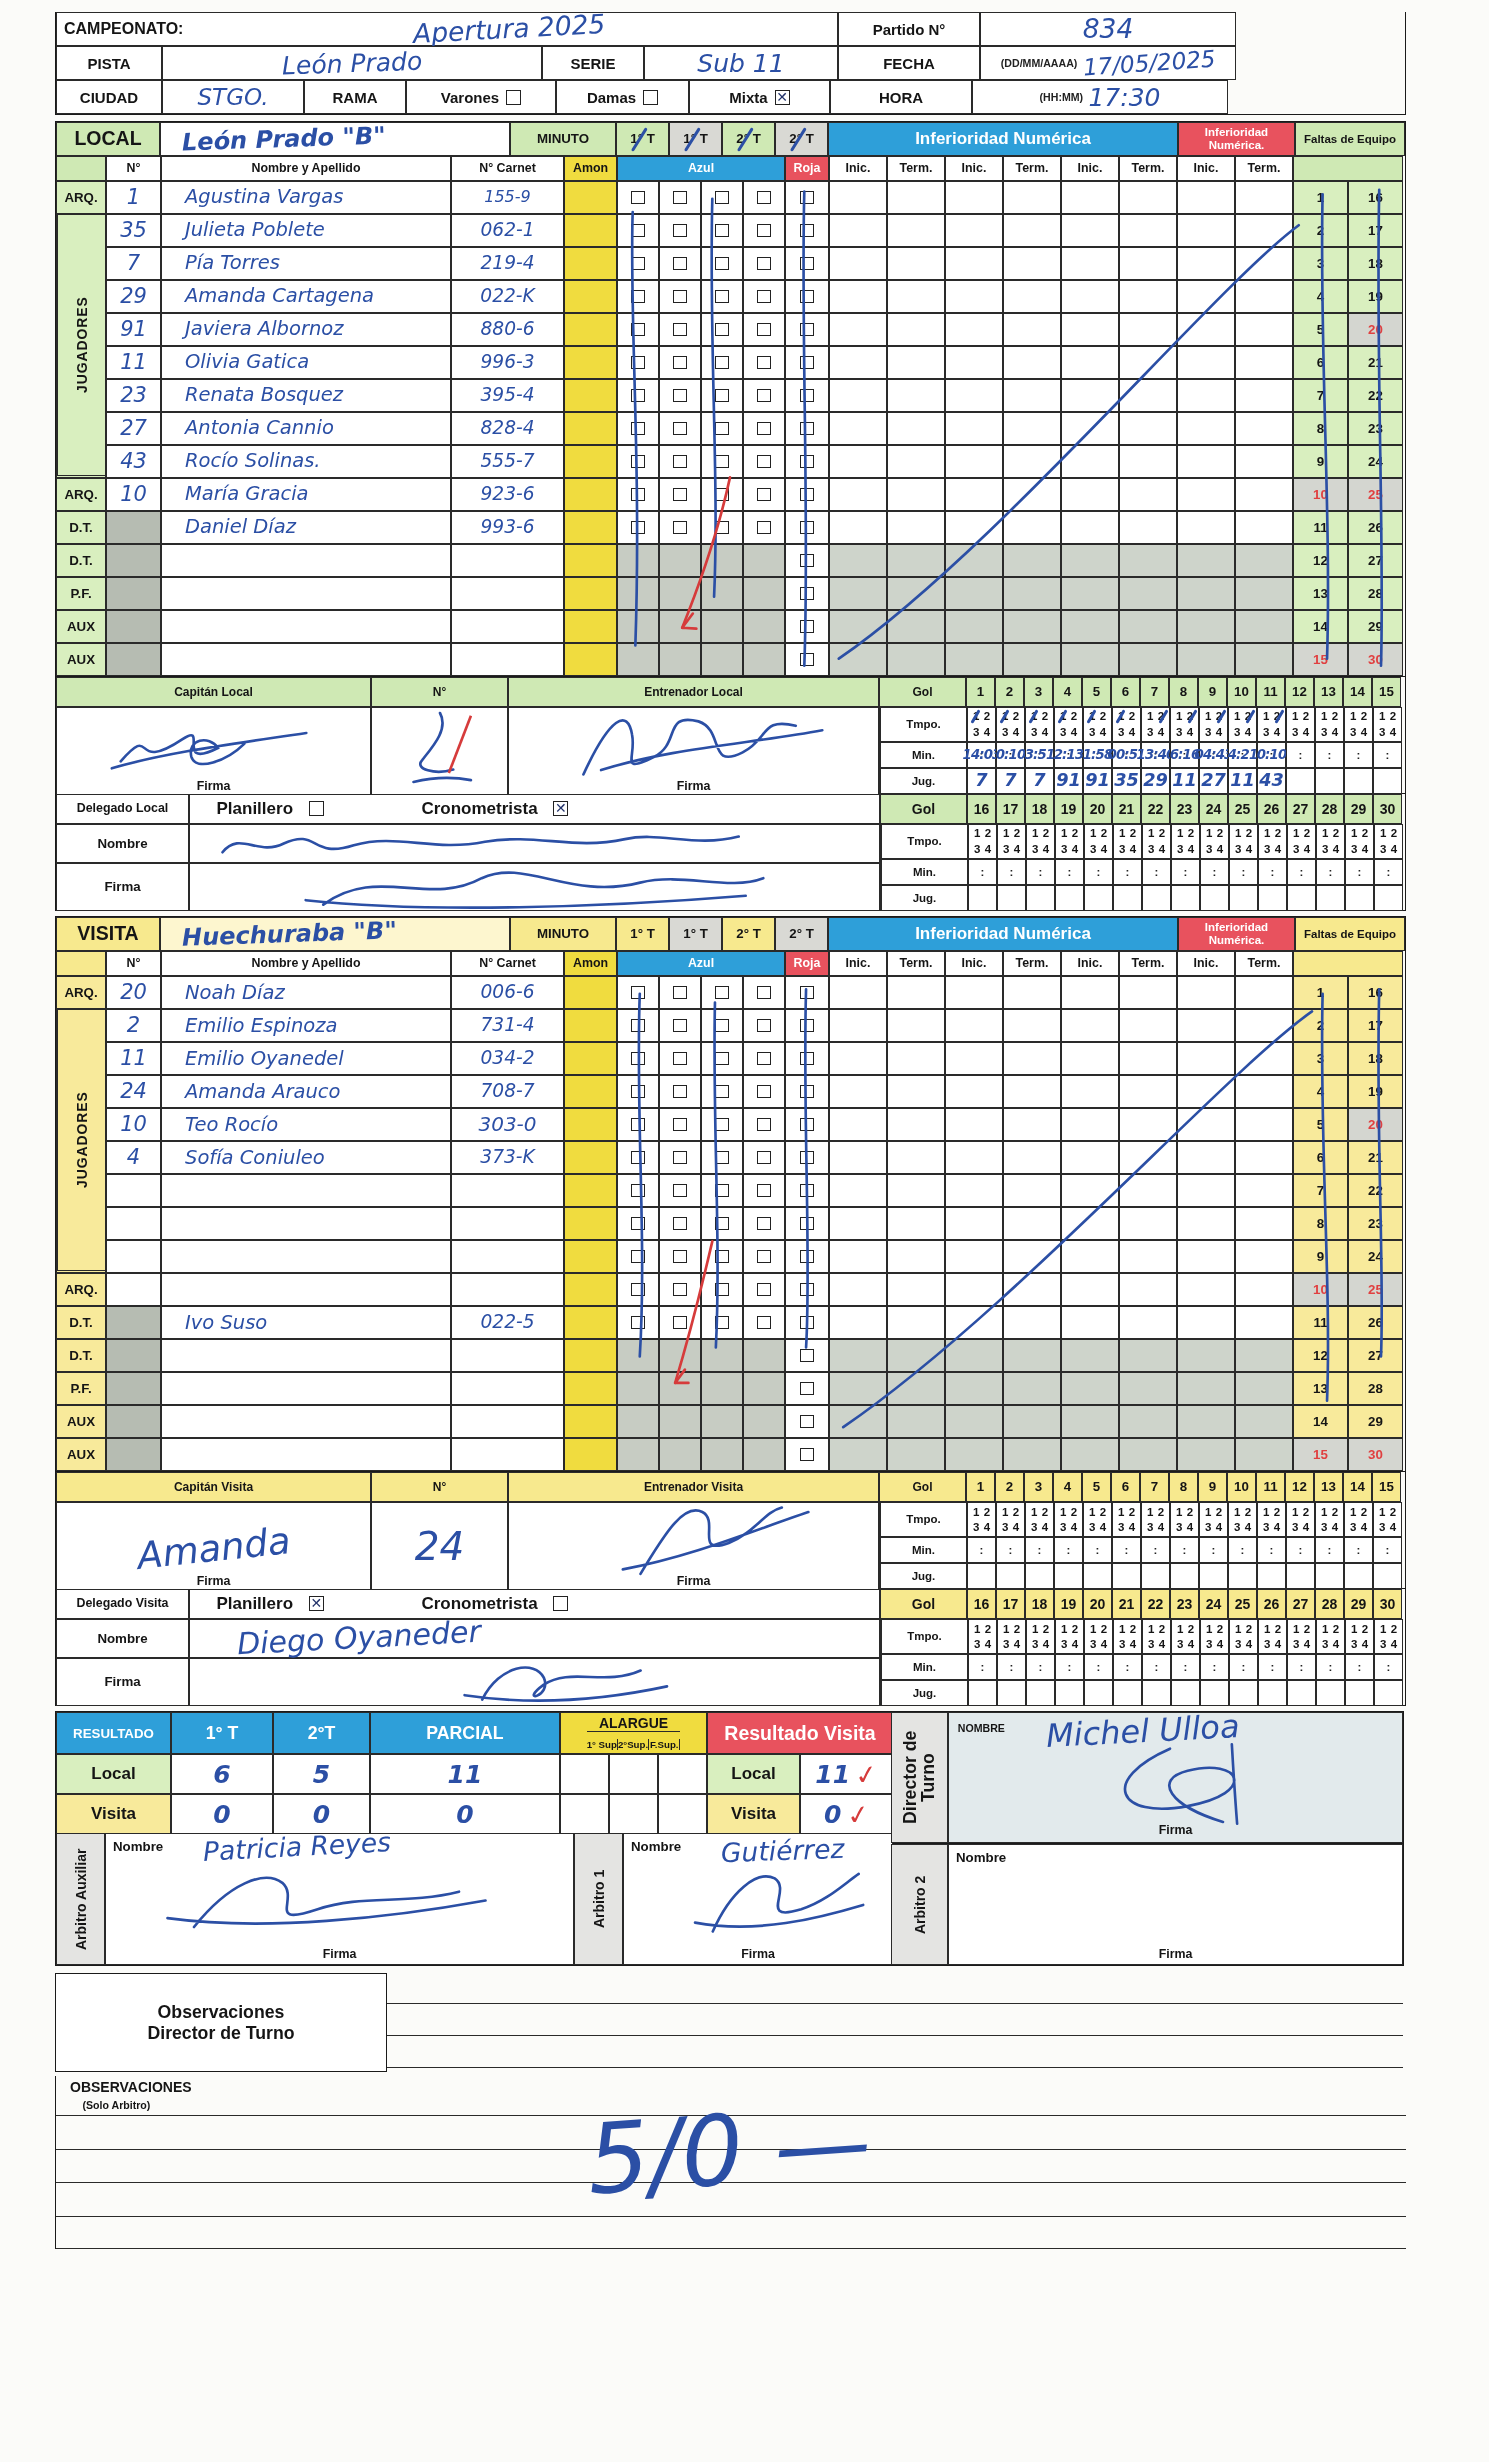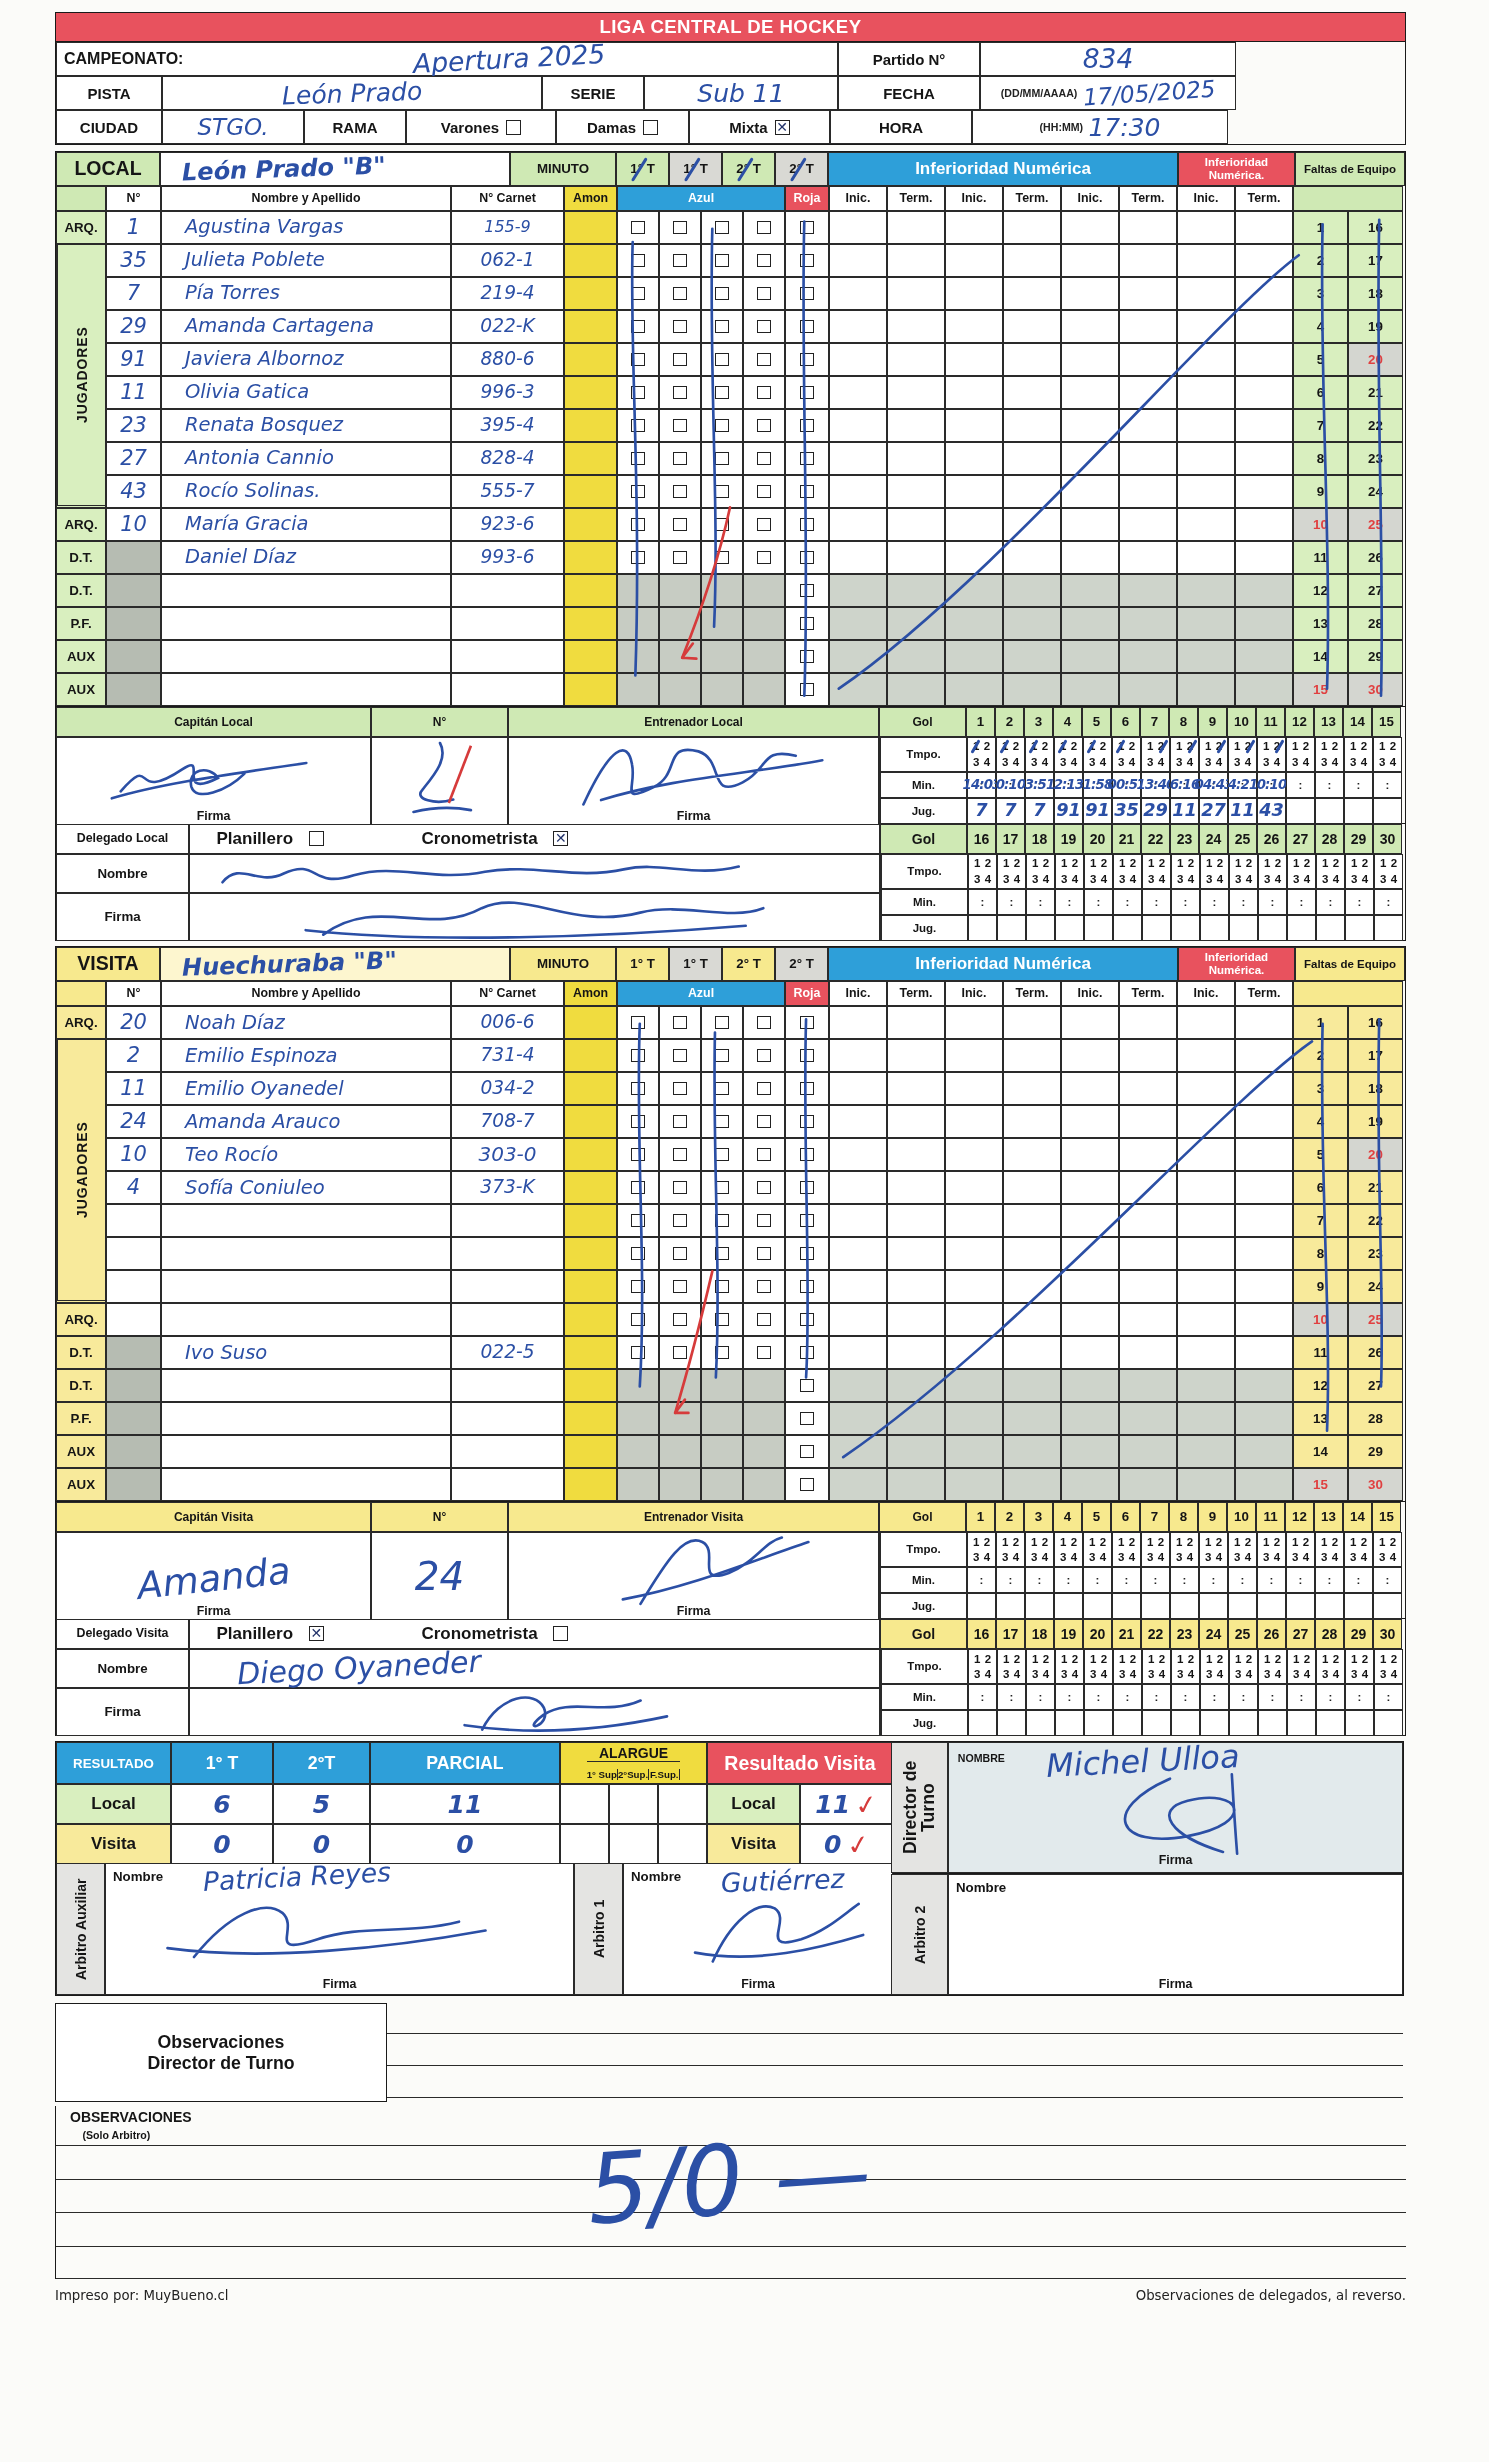--- a/index.html
+++ b/index.html
@@ -130,23 +130,20 @@
   .obsarb .ln{position:absolute;left:0;right:0;border-top:1.8px solid #2a2a2a}
   .bignote{position:absolute;left:531px;top:26.5px;font-size:97px;transform:rotate(-4deg)}
   .footer{display:flex;justify-content:space-between;margin-top:8.8px;font-size:13.3px;color:#222;font-family:"DejaVu Sans",sans-serif}
   svg.sig{overflow:visible}
 </style>
 </head>
 <body>
 
 <div class="sheet">
 
-  <div class="banner">
-    <span>LIGA CENTRAL DE HOCKEY</span>
-  </div>
 
   <div class="idhead">
     <div class="idrows">
       <div class="idrow r1">
         <div class="cell campcell">
           <span class="fieldlbl">CAMPEONATO:</span>
           <span class="hw" style="font-size:26.5px;margin-left:230px;transform:rotate(-3deg)">Apertura 2025</span>
         </div>
         <div class="cell fieldlbl">Partido N°</div>
         <div class="cell">
@@ -2778,19 +2775,15 @@
     <span class="hdr">OBSERVACIONES</span>
     <span class="sub">(Solo Arbitro)</span>
     <div class="ln" style="top:39px"></div>
     <div class="ln" style="top:73px"></div>
     <div class="ln" style="top:106px"></div>
     <div class="ln" style="top:140px"></div>
     <div class="ln" style="top:172px"></div>
     <span class="hw bignote">5/0 —</span>
   </div>
 
-  <div class="footer">
-    <span>Impreso por: MuyBueno.cl</span>
-    <span>Observaciones de delegados, al reverso.</span>
-  </div>
 
 </div>
 
 
 </body></html>

